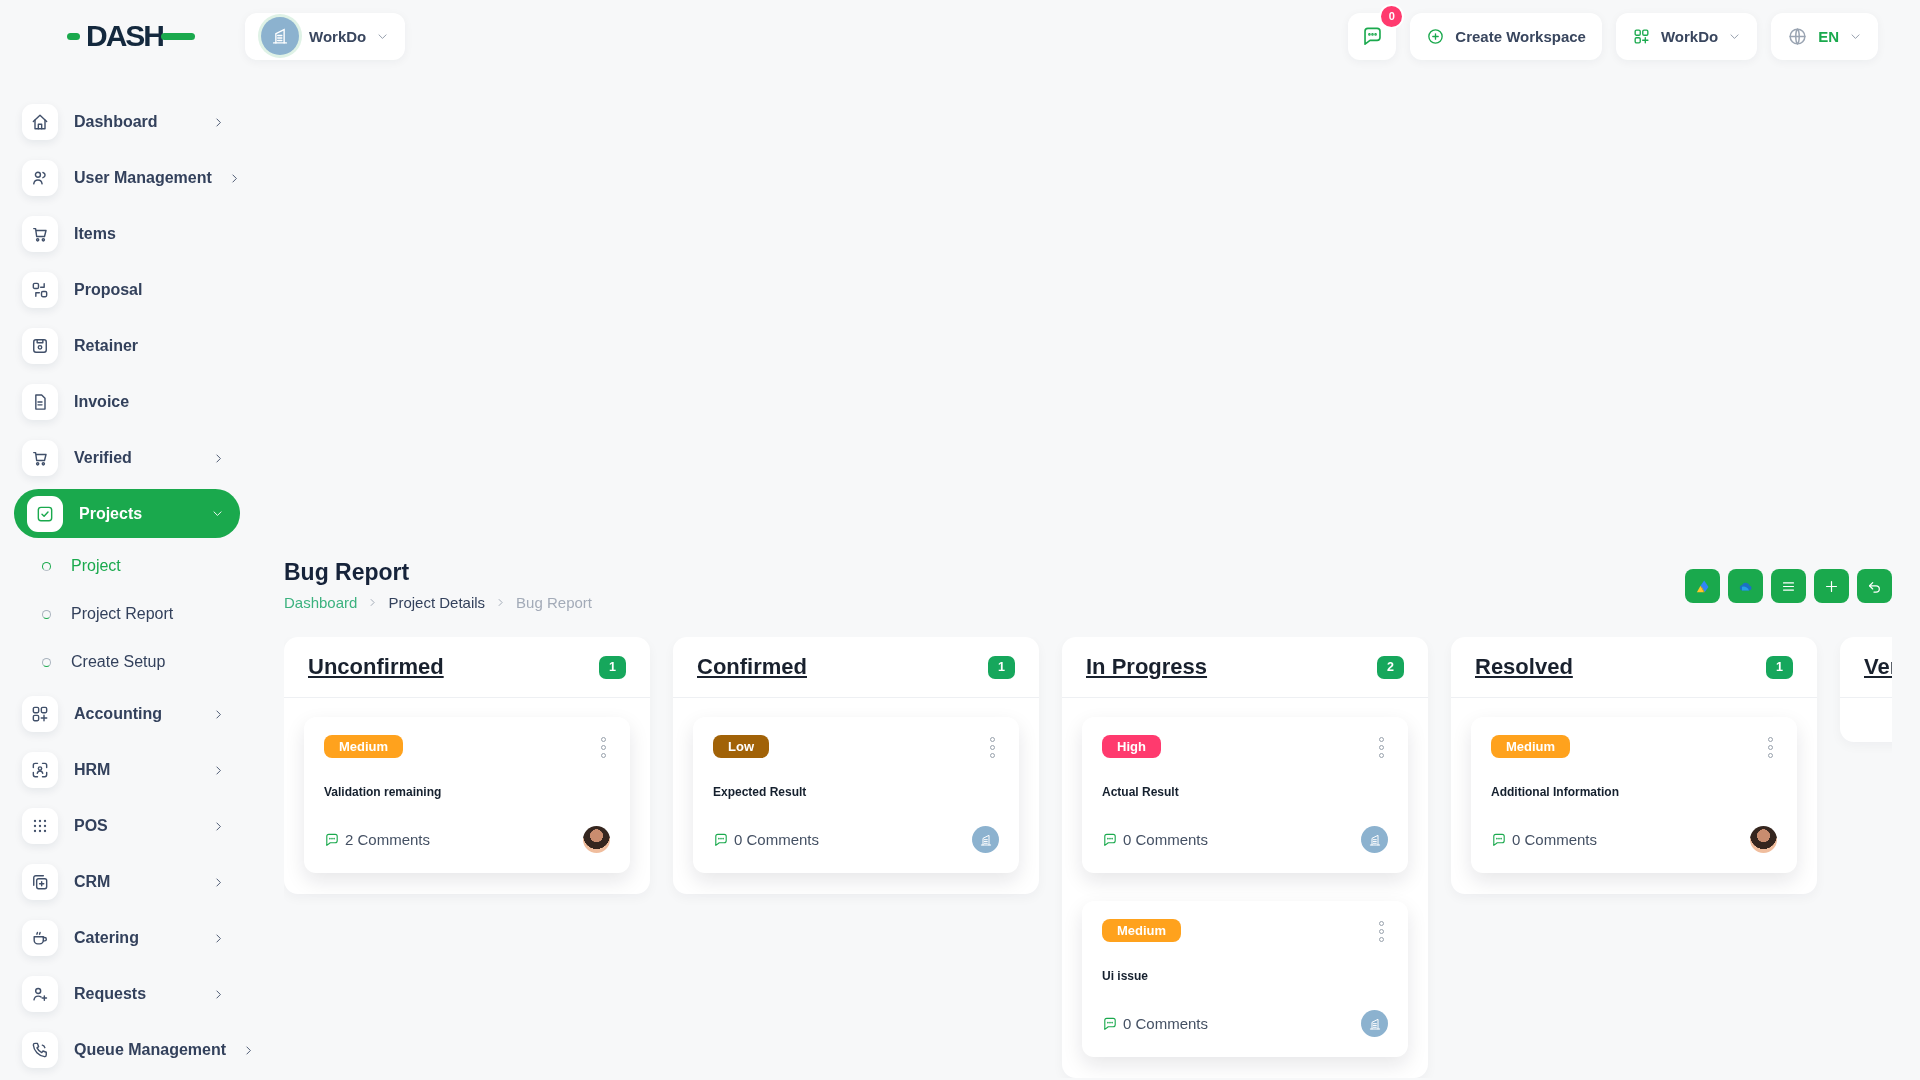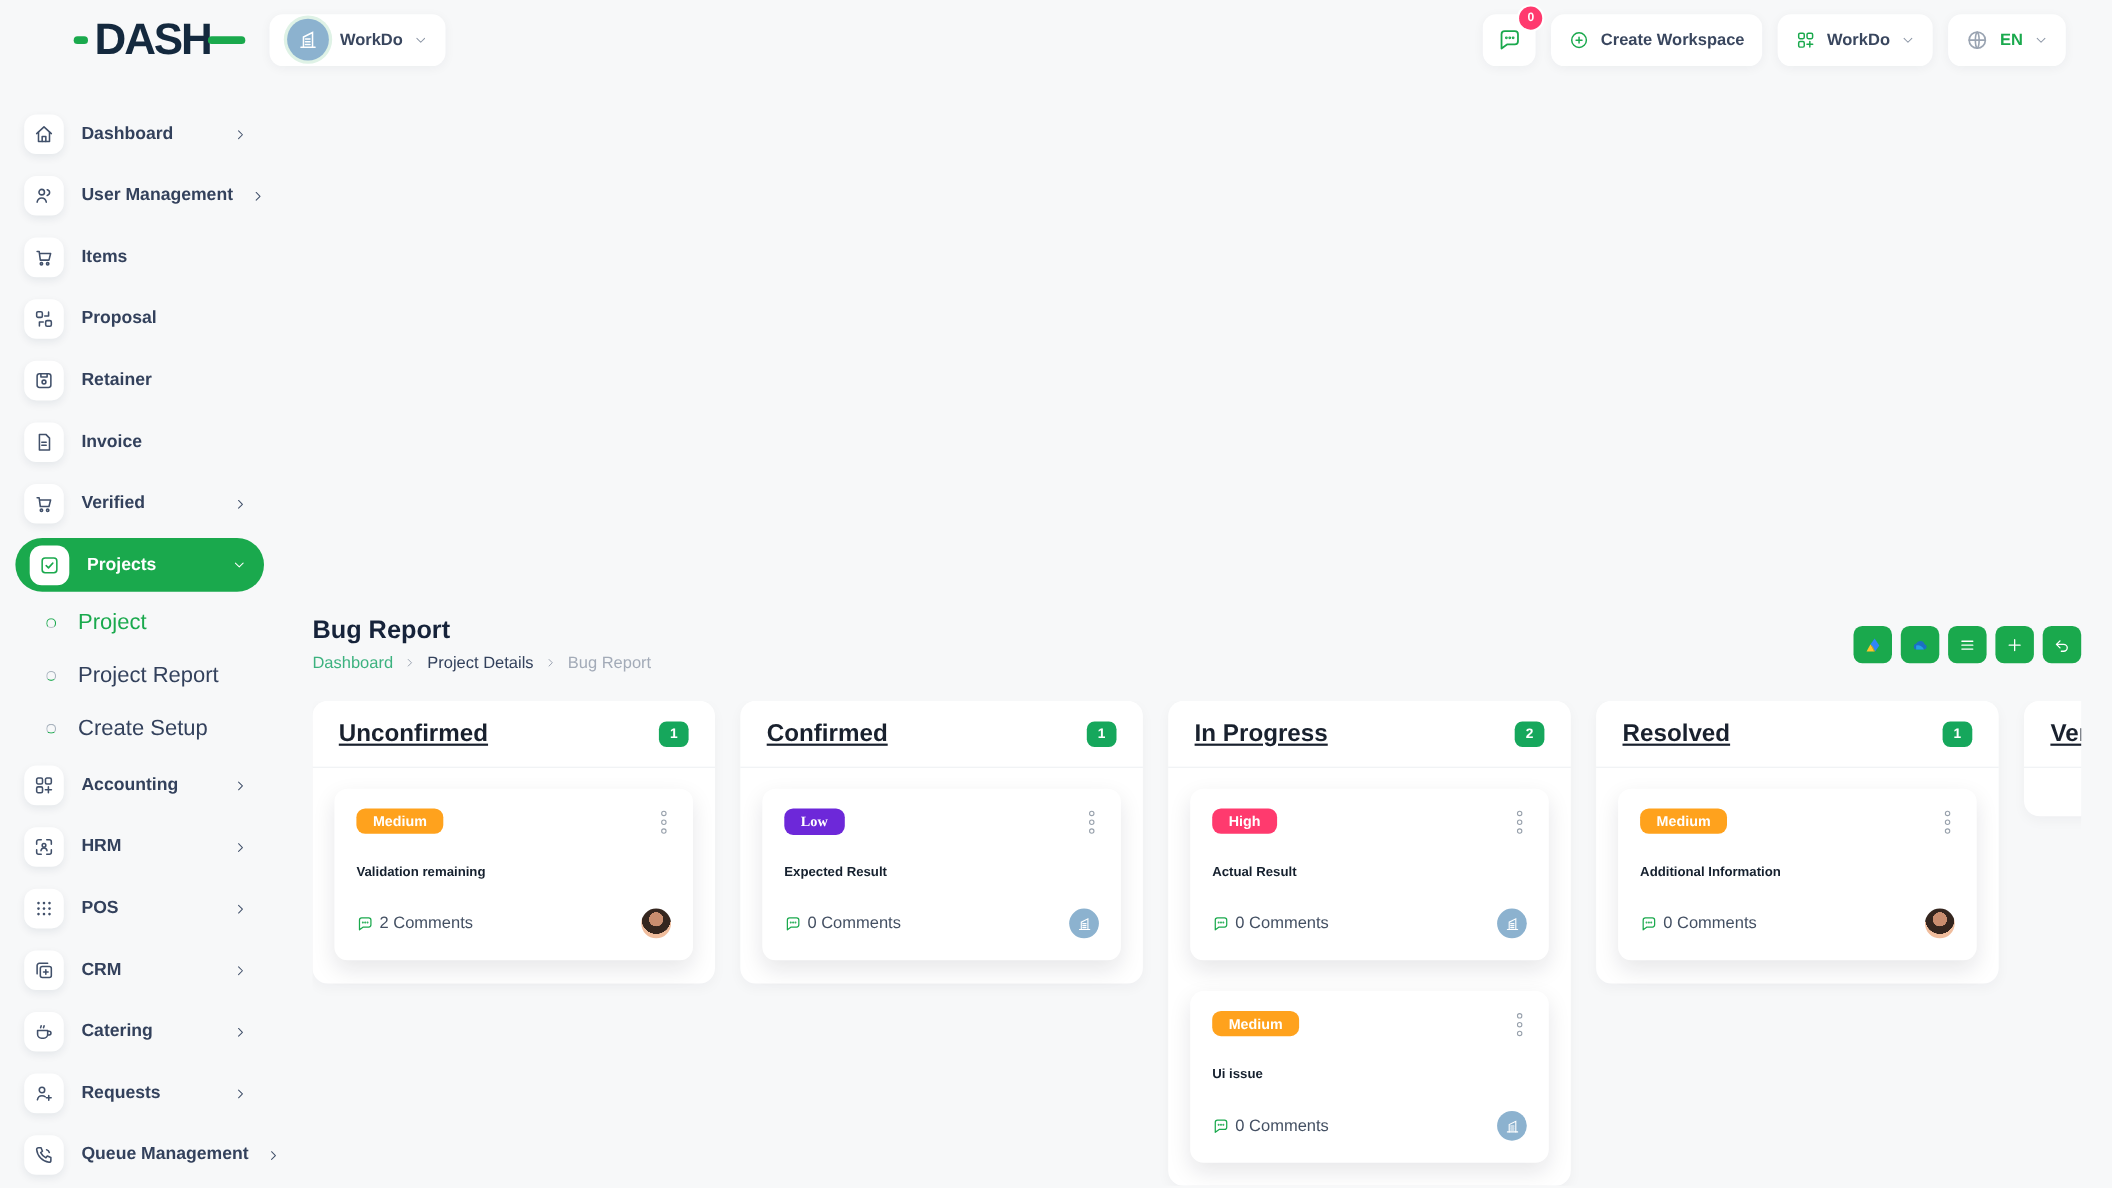--- a/index.html
+++ b/index.html
@@ -3,21 +3,21 @@
 <meta charset="utf-8">
 <style>
   * { box-sizing: border-box; }
   html,body { width:1920px; height:1080px; margin:0; overflow:hidden;
     font-family:"Liberation Sans", sans-serif; background:#f7f8f9; color:#2c3a4e; }
 
   
   .topbar { height:72px; display:flex; align-items:center; padding:0 42px 0 67px; }
   .logo { display:flex; align-items:center; gap:4px; width:178px; }
   .logo-dot { width:13px; height:7px; border-radius:4px; background:#1aa94d; margin-right:2px; }
-  .logo-text { font-size:40px; font-weight:800; letter-spacing:-2px; color:#14293e; }
+  .logo-text { font-size:30px; font-weight:800; letter-spacing:-2px; color:#14293e; }
   .logo-dash { width:34px; height:7px; border-radius:4px; background:#1aa94d; margin-left:-6px; }
   .pill { background:#fff; border-radius:12px; height:47px; display:flex; align-items:center;
     padding:0 16px; gap:10px; box-shadow:0 2px 10px rgba(18,38,63,.05);
     font-size:15px; font-weight:600; color:#39465e; cursor:pointer; }
   .ws-avatar { width:38px; height:38px; border-radius:50%; background:#8cb2cf;
     box-shadow:0 0 0 3px #dff2e6; display:flex; align-items:center; justify-content:center; }
   .topbar-spacer { flex:1; }
   .topbar-right { display:flex; align-items:center; gap:14px; }
   .icon-btn { position:relative; width:48px; height:47px; border-radius:12px; background:#fff;
     box-shadow:0 2px 10px rgba(18,38,63,.05); display:flex; align-items:center; justify-content:center;
@@ -45,21 +45,21 @@
   .nav-chev { color:#41506a; display:flex; }
   .nav-chev svg { width:13px; height:13px; }
   .nav-chev.down svg { transform:rotate(90deg); }
   .nav-item.active { background:#1aa94d; border-radius:999px; height:49px;
     margin:3px 5px 4px 14px; padding:0 16px 0 13px; }
   .nav-item.active .nav-label, .nav-item.active .nav-chev { color:#fff; }
   .nav-item.active .icon-box { color:#1aa94d; box-shadow:none; }
   .sub-item { height:48px; display:flex; align-items:center; gap:20px; padding-left:42px; cursor:pointer; }
   .bullet { width:9px; height:9px; border-radius:50%; border:1.8px solid #a9b3be;
     border-bottom-color:#1aa94d; flex:none; }
-  .sub-label { font-size:20px; font-weight:500; color:#33415c; }
+  .sub-label { font-size:16px; font-weight:500; color:#33415c; }
   .sub-item.active .sub-label { color:#1aa94d; }
   .sub-item.active .bullet { border-color:#1aa94d; border-bottom-color:#b9c0c9; }
 
   
   .main { flex:1; min-width:0; padding:26px 28px 0 39px; }
   .page-head { display:flex; align-items:flex-start; justify-content:space-between; }
   .page-title { font-size:23px; font-weight:700; color:#16233a; margin:0; }
   .breadcrumb { display:flex; align-items:center; gap:10px; margin-top:8px; font-size:15px; }
   .bc-link { color:#3cb27f; cursor:pointer; }
   .bc-mid { color:#33415c; cursor:pointer; }
@@ -519,21 +519,21 @@
           </div>
         </div>
         <div class="column">
           <div class="column-header">
             <span class="column-title">Confirmed</span>
             <span class="count-badge">1</span>
           </div>
           <div class="column-body">
             <div class="card">
               <div class="card-top">
-                <span class="prio-badge" style="background: #6d28d9; font-family: Liberation Serif, serif;">Low</span>
+                <span class="prio-badge" style="background: #a16207;">Low</span>
                 <span class="kebab">
                   <i></i>
                   <i></i>
                   <i></i>
                 </span>
               </div>
               <div class="card-title">Expected Result</div>
               <div class="card-footer">
                 <span class="comments">
                   <span style="width:16px;height:16px;display:flex">

